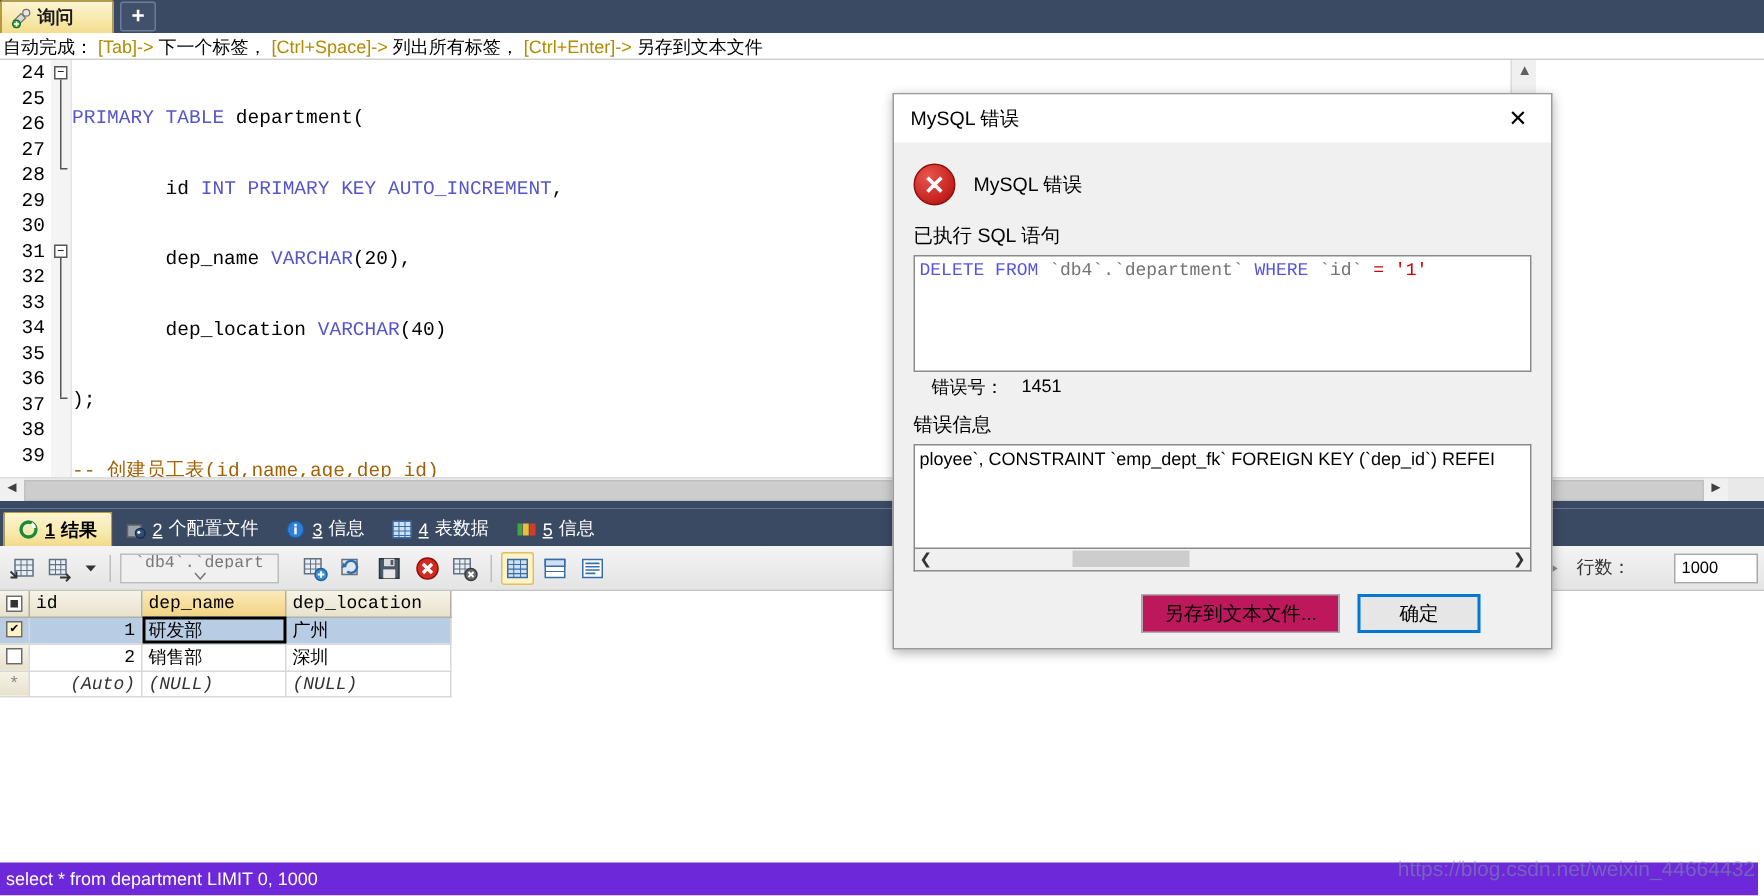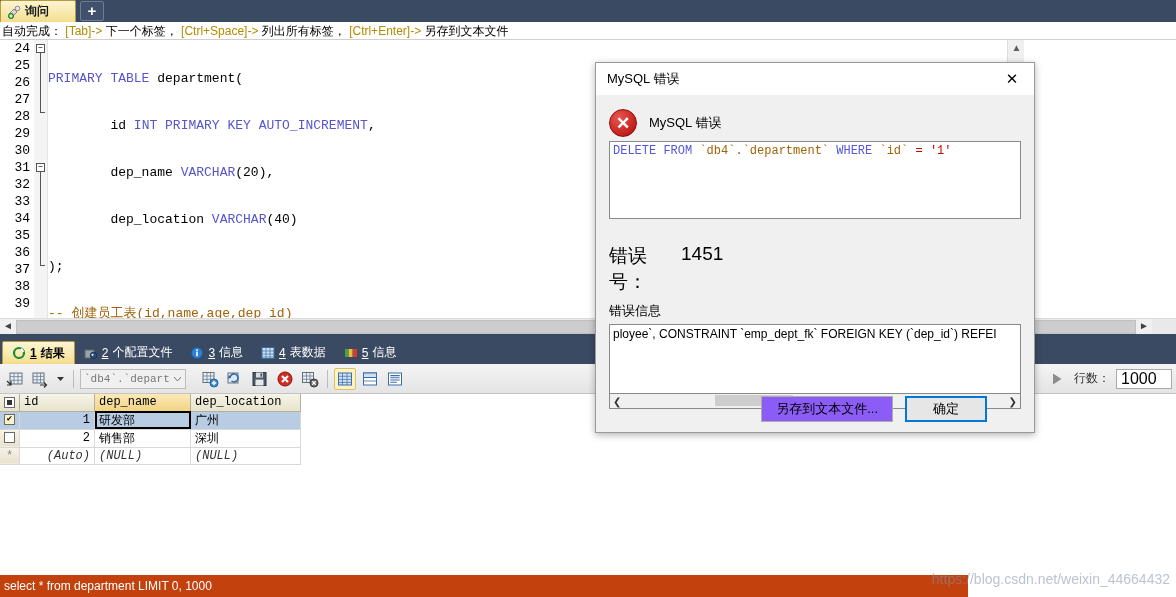--- a/index.html
+++ b/index.html
@@ -128,26 +128,26 @@
     background:linear-gradient(to bottom,#f4f4f4,#e4e4e4);
     border-bottom:1px solid #c4c4c4;
     display:flex; align-items:center; gap:3px; padding:0 4px;
   }
   .tbtn{ width:22px;height:22px; display:flex;align-items:center;justify-content:center; }
   .tbtn.sel{ background:#fdf3c9; border:1px solid #e0bf5f; border-radius:2px; }
   .tsep{ width:1px; height:18px; background:#bdbdbd; margin:0 3px; }
   #dbcombo{
     width:106px;height:20px; background:#f0f0f0; border:1px solid #bdbdbd;
     display:flex;align-items:center; padding:0 3px;
-    font-family:"Liberation Mono", monospace; font-size:11px; color:#777;
+    font-family:"Liberation Mono", monospace; font-size:11px; color:#777;flex-direction:column;
   }
   #dbcombo .cv{ flex:1; overflow:hidden; white-space:nowrap; }
   .rowsbox{
     width:56px;height:20px;background:#fff;border:1px solid #a9a9a9;
-    font-size:16px; line-height:18px; padding-left:4px; color:#000;
+    font-size:11px; line-height:18px; padding-left:4px; color:#000;margin-left:23px;
   }
 
   
   #grid{
     position:absolute; left:0; top:394px; width:1176px; height:181px;
     background:#ffffff; font-family:"Liberation Mono", monospace; font-size:12px;
   }
   table.dg{ border-collapse:collapse; }
   table.dg th{
     height:17px; padding:0 4px; font-weight:normal; text-align:left;
@@ -171,22 +171,22 @@
     text-align:center;
   }
   .cbx{ display:inline-block; width:11px;height:11px;border:1px solid #6b6b6b; background:#fff;
         line-height:9px; font-size:9px; text-align:center; color:#000; vertical-align:middle;}
   .cbx.chk{ background:#fdf3c9; }
   .cbx.blk{ background:#fff; }
   .cbx.blk i{ display:block; width:5px;height:5px;background:#333;margin:2px auto;}
 
   
   #statusbar{
-    position:absolute; left:0; bottom:0; width:968px; height:22px;
-    background:#c2410c; color:#ffffff; font-size:12px;
+    position:absolute; left:0; bottom:0; width:1172px; height:22px;
+    background:#6d28d9; color:#ffffff; font-size:12px;
     line-height:22px; padding-left:4px; white-space:nowrap;
   }
   #watermark{
     position:absolute; right:6px; bottom:10px;
     font-size:14px; color:rgba(130,145,170,0.55);
     white-space:nowrap; pointer-events:none;
   }
 
   
   #dialog{
@@ -209,44 +209,44 @@
              display:flex;align-items:center;justify-content:center; color:#fff; font-size:17px; font-weight:bold;
              border:1px solid #8d100d; }
   .err-head .lbl{ font-size:13px; color:#000; }
   .sec-label{ font-size:13px; color:#000; margin:7px 0 4px 0; }
   .sqlbox{
     height:78px; background:#ffffff; border:1px solid #8a8a8a;
     font-family:"Liberation Mono", monospace; font-size:12px;
     padding:2px 3px; overflow:hidden; white-space:nowrap;
   }
   .sqlbox .k{ color:#5555dd; }
-  .sqlbox .t{ color:#a16207;text-align:center; }
+  .sqlbox .t{ color:#737373;text-align:center; }
   .sqlbox .v{ color:#cc0000; }
-  .errno-row{ display:flex; margin-top:24px; font-size:19px; }
+  .errno-row{ display:flex; margin-top:2px; font-size:12px;text-align:center; }
   .errno-row .lab{ width:72px; }
   .msgbox{
     height:70px; background:#ffffff; border:1px solid #8a8a8a;
     font-family:"Liberation Sans", sans-serif; font-size:12px;
     padding:2px 3px; overflow:hidden; white-space:nowrap;
     position:relative;
   }
   .msgscroll{
     height:15px; background:#f0f0f0; border:1px solid #8a8a8a; border-top:none;
     display:flex; align-items:center; justify-content:space-between;
     font-size:10px; color:#333; padding:0 3px; position:relative;
   }
   .msgthumb{ position:absolute; left:105px; top:1px; width:78px; height:11px; background:#cdcdcd; }
   #dlg-buttons{
     position:absolute; left:0; bottom:0; width:100%; height:46px;
     display:flex; align-items:center; justify-content:flex-end; gap:12px;
     padding-right:47px;
   }
   .dbtn{
     height:26px; padding:0 14px; font-size:13px; color:#000;
-    background:#8b5cf6; border:1px solid #adadad; display:flex; align-items:center;
+    background:#be185d; border:1px solid #adadad; display:flex; align-items:center;
   }
   .dbtn.primary{ border:2px solid #0078d7; background:#e6e6e6; padding:0 26px; }
 </style>
 </head>
 <body>
 
 <div id="tabstrip">
   <div class="qtab">
     <span class="ico">
       <svg width="14" height="14" viewBox="0 0 14 14">
@@ -547,20 +547,21 @@
     <span class="t">MySQL 错误</span>
     <div id="dlg-close">✕</div>
   </div>
 
   <div id="dlg-body">
     <div class="err-head">
       <span class="err-icon">✕</span>
       <span class="lbl">MySQL 错误</span>
     </div>
 
+    <div class="sec-label">已执行 SQL 语句</div>
 
     <div class="sqlbox">
       <span class="k">DELETE FROM</span><span class="t"> `db4`.`department` </span><span class="k">WHERE</span><span class="t"> `id` </span><span class="v">= </span><span class="v">'1'</span>
     </div>
 
     <div class="errno-row">
       <span class="lab">错误号：</span>
       <span>1451</span>
     </div>
 

